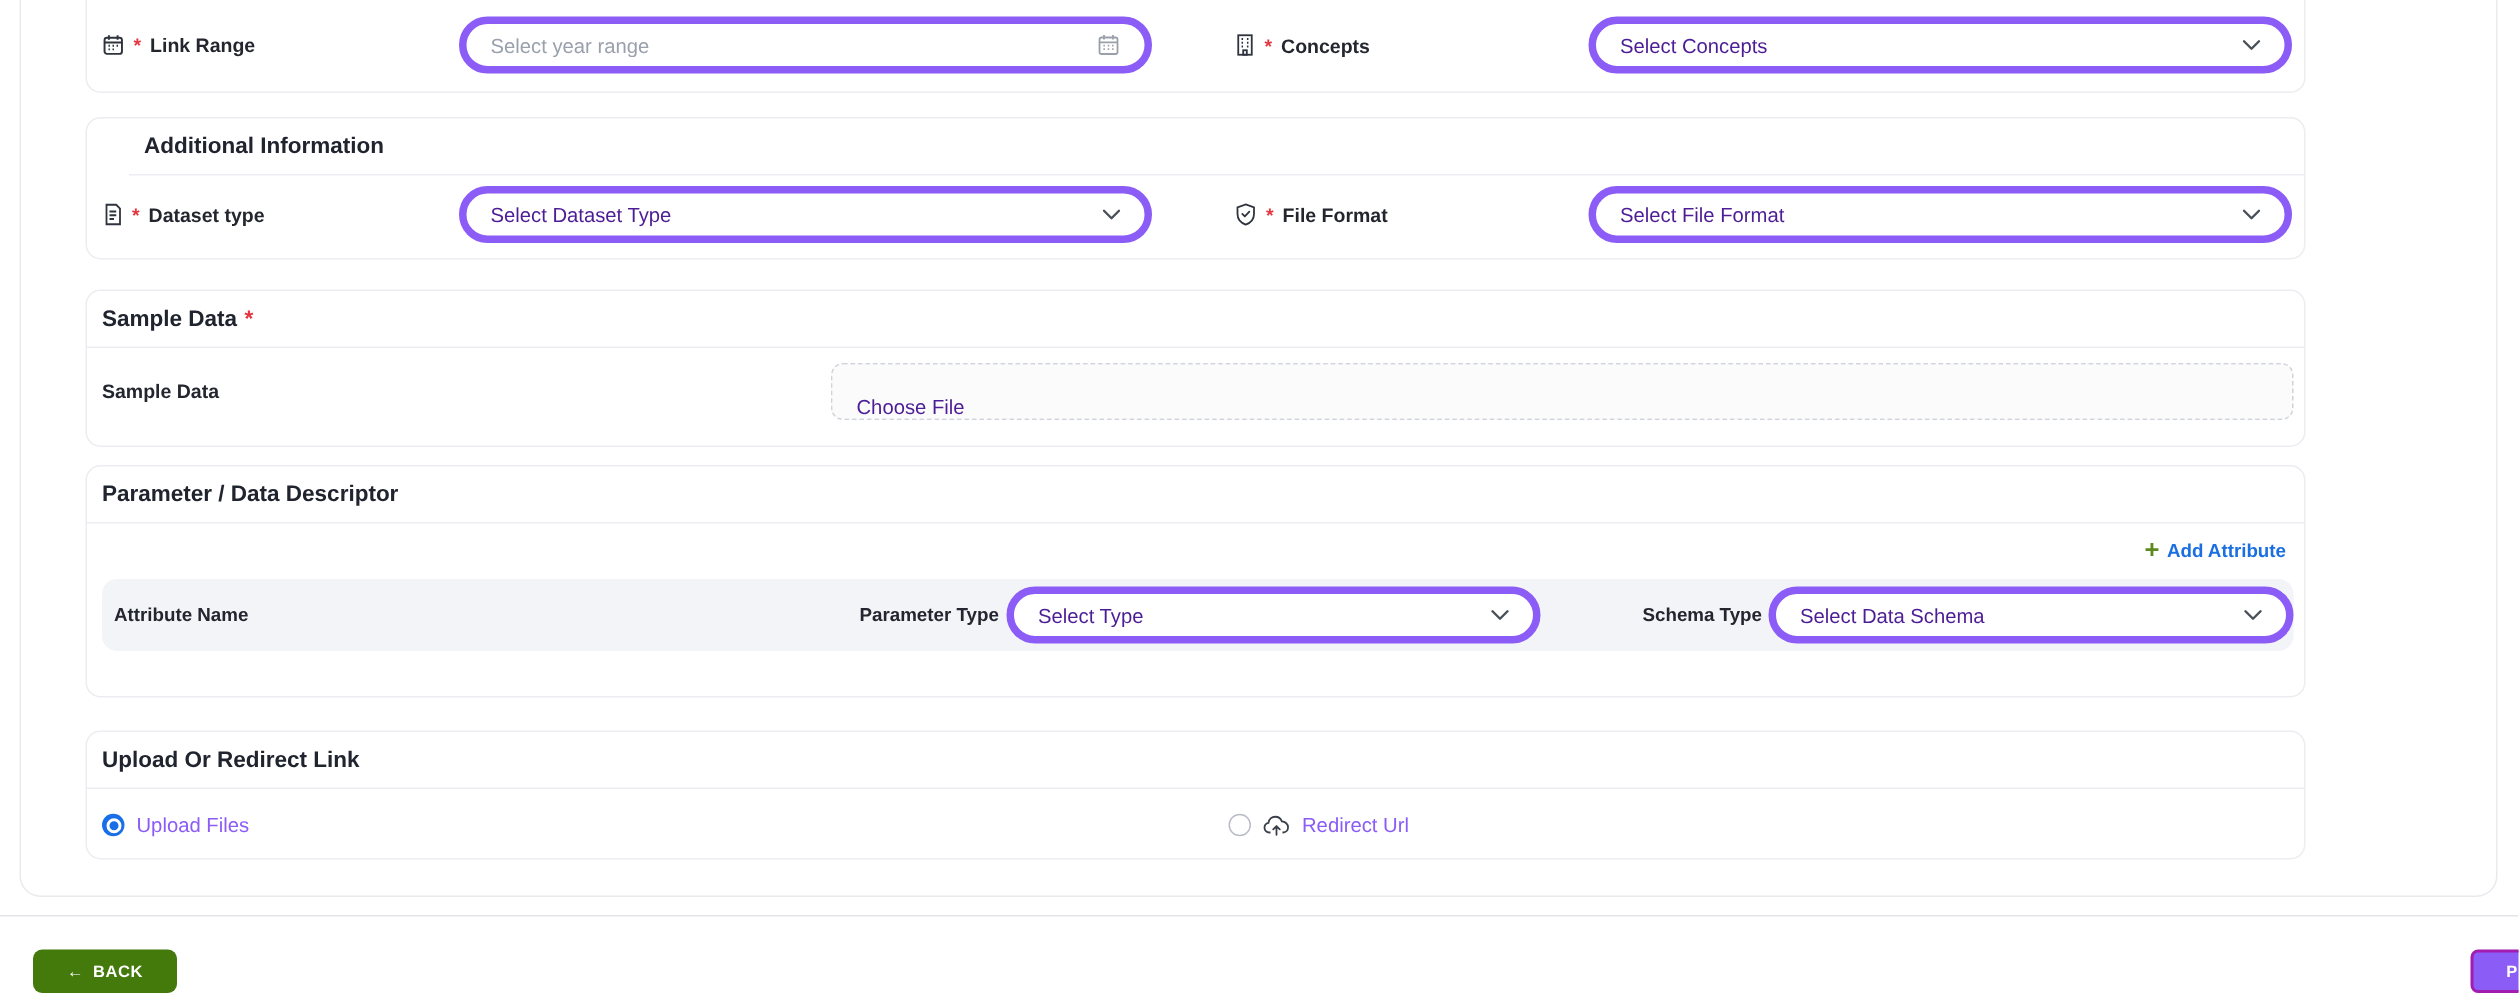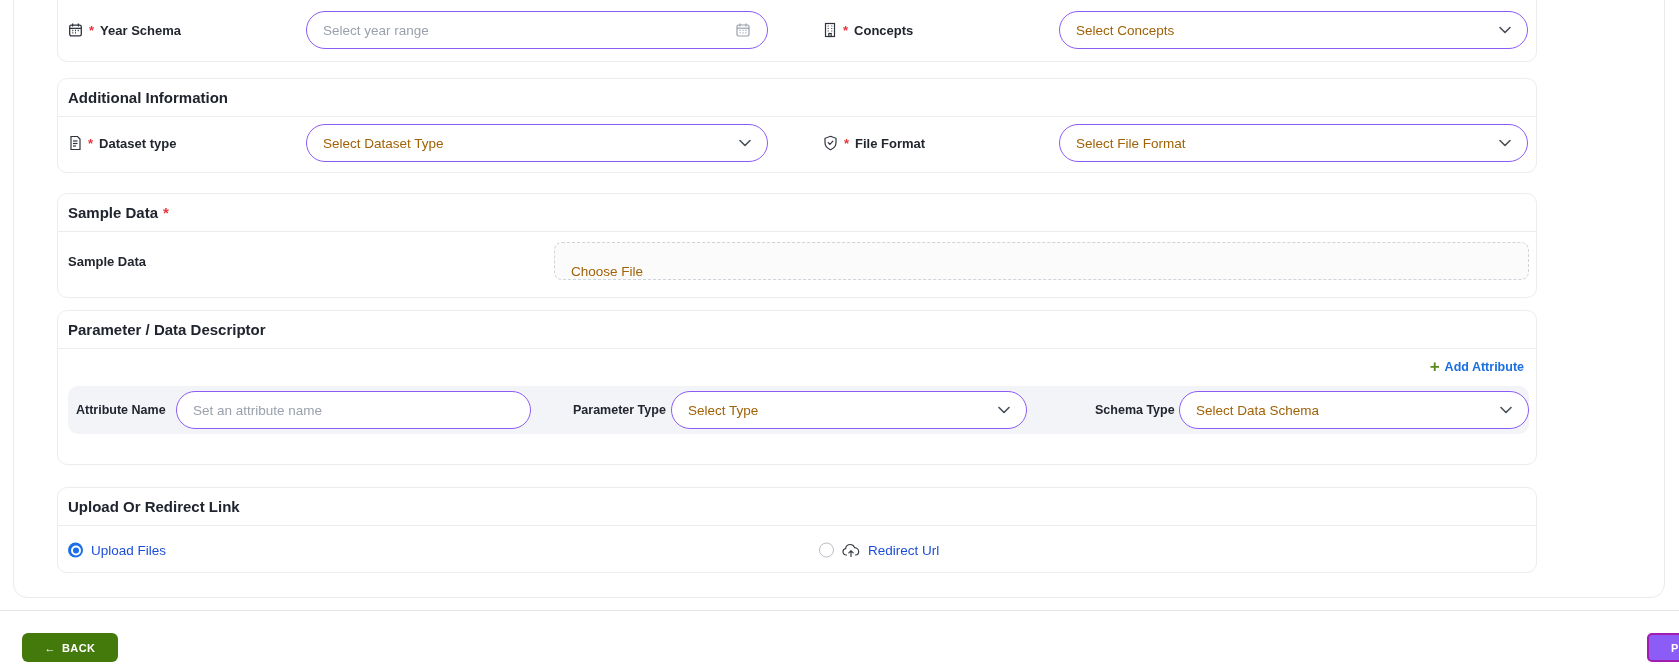--- a/index.html
+++ b/index.html
@@ -8,42 +8,42 @@
   .stage { position:relative; width:1679px; height:671px; }
 
   
   .outer-card { position:absolute; left:13px; top:-40px; width:1652px; height:638px;
                 background:#fff; border:1px solid #e9eaee; border-radius:14px; }
 
   
   .card { position:absolute; left:57px; width:1480px; background:#fff;
           border:1px solid #ececf1; border-radius:10px; }
   .card-top        { top:-24px;  height:86px;  }
-  .card-additional { top:78px;   height:95px;  }
+  .card-additional { top:78px;   height:95px;padding-left:28px;  }
   .card-sample     { top:193px;  height:105px; }
   .card-parameter  { top:310px;  height:155px; }
   .card-upload     { top:487px;  height:86px;text-align:center;  }
 
   .card-header { height:38px; display:flex; align-items:center; padding:0 10px;
                  border-bottom:1px solid #ededf1; font-size:15px; font-weight:700; color:#20242e; }
   .hdr-star { color:#e5353f; margin-left:5px; font-weight:700; }
 
   
   .f-label { position:absolute; display:flex; align-items:center; gap:6px;
              transform:translateY(-50%); font-size:13px; font-weight:700; color:#23262f; white-space:nowrap; }
   .star { color:#e5353f; font-weight:700; }
   .lbl-icon { display:inline-flex; color:#2f333d; }
 
   
-  .pill { position:absolute; height:38px; background:#fff; border:1px solid #8b5cf6;
+  .pill { position:absolute; height:38px; background:#fff; border:5px solid #8b5cf6;
           border-radius:19px; display:flex; align-items:center; padding:0 16px; cursor:pointer;justify-content:flex-end; }
   .pill input { border:none; outline:none; flex:1; font-size:13.5px; font-family:inherit;
                 color:#3a3f49; background:transparent; min-width:0; }
   .pill input::placeholder { color:#9aa1ac; }
-  .ph { flex:1; font-size:13.5px; color:#a16207; overflow:hidden; white-space:nowrap; }
+  .ph { flex:1; font-size:13.5px; color:#4c1d95; overflow:hidden; white-space:nowrap; }
   .trail-icon { display:inline-flex; color:#9aa0aa; margin-left:8px; }
   .chev { display:inline-flex; color:#4a5058; margin-left:8px; }
 
   .file-box { position:absolute; height:38px; background:#fbfbfc; border:1px dashed #cfd3da;
               border-radius:8px; display:flex; align-items:flex-end; padding:0 16px; cursor:pointer; }
 
   
   .add-attr { position:absolute; top:47px; right:12px; display:flex; align-items:center; gap:5px;
               cursor:pointer; }
   .add-attr .plus { color:#5c8a1e; font-size:17px; font-weight:700; line-height:1; }
@@ -56,21 +56,21 @@
   .attr-row .pill { top:5px; }
 
   
   .radio-group { position:absolute; top:50%; transform:translateY(-50%); display:flex;
                  align-items:center; gap:8px; cursor:pointer; }
   .radio-sel { width:15px; height:15px; border-radius:50%; background:#1a6fe8; position:relative; flex:none; }
   .radio-sel::after { content:""; position:absolute; inset:2.5px; border-radius:50%;
                       border:2.5px solid #fff; }
   .radio-un { width:15px; height:15px; border-radius:50%; background:#fff;
               border:1px solid #b9bdc6; flex:none; }
-  .radio-lbl { font-size:13.5px; font-weight:500; color:#1d4ed8; }
+  .radio-lbl { font-size:13.5px; font-weight:500; color:#8b5cf6; }
   .cloud-ic { display:inline-flex; color:#3a3f49; }
 
   
   .footer-divider { position:absolute; left:0; right:0; top:610px; border-top:1px solid #e4e5e9; }
   .btn { position:absolute; top:633px; height:29px; display:flex; align-items:center;
          justify-content:center; gap:6px; color:#fff; font-size:11px; font-weight:700;
          letter-spacing:0.4px; border-radius:6px; cursor:pointer; font-family:inherit; border:none; }
   .btn-back { left:22px; width:96px; background:#44790c; }
   .btn-proceed { left:1647px; width:105px; background:#8b5cf6; border:2px solid #a21caf; border-radius:5px; }
 
@@ -91,21 +91,21 @@
             <line x1="10.4" y1="1" x2="10.4" y2="4"></line>
           <line x1="1.7" y1="5.8" x2="13.3" y2="5.8"></line>
           <line x1="4.3" y1="8" x2="5.3" y2="8"></line>
             <line x1="7" y1="8" x2="8" y2="8"></line>
             <line x1="9.7" y1="8" x2="10.7" y2="8"></line>
           <line x1="4.3" y1="10.4" x2="5.3" y2="10.4"></line>
             <line x1="7" y1="10.4" x2="8" y2="10.4"></line>
         </svg>
       </span>
       <span class="star">*</span>
-      <span>Year Schema</span>
+      <span>Link Range</span>
     </div>
     <div class="pill" style="left:248px; top:34px; width:462px;">
       <input type="text" placeholder="Select year range" style="">
       <span class="trail-icon">
         <svg width="16" height="16" viewBox="0 0 16 16" fill="none" stroke="currentColor" stroke-width="1.2">
           <rect x="2" y="3" width="12" height="11" rx="1.4"></rect>
           <line x1="5" y1="1.4" x2="5" y2="4.4"></line>
             <line x1="11" y1="1.4" x2="11" y2="4.4"></line>
           <line x1="2" y1="6.2" x2="14" y2="6.2"></line>
           <line x1="4.6" y1="8.4" x2="5.6" y2="8.4"></line>
@@ -205,23 +205,20 @@
       <span>Parameter / Data Descriptor</span>
     </div>
     <div class="add-attr">
       <span class="plus">+</span>
       <span class="txt">Add Attribute</span>
     </div>
     <div class="attr-row">
       <div class="f-label" style="left:8px; top:24px;">
         <span>Attribute Name</span>
       </div>
-      <div class="pill" style="left:108px; width:355px;">
-        <input type="text" placeholder="Set an attribute name" style="">
-      </div>
       <div class="f-label" style="left:505px; top:24px;">
         <span>Parameter Type</span>
       </div>
       <div class="pill" style="left:603px; width:356px;">
         <span class="ph">Select Type</span>
         <span class="chev">
           <svg width="12" height="8" viewBox="0 0 12 8" fill="none" stroke="currentColor" stroke-width="1.6" stroke-linecap="round" stroke-linejoin="round">
               <path d="M1 1.5 L6 6.5 L11 1.5"></path>
             </svg>
         </span>

